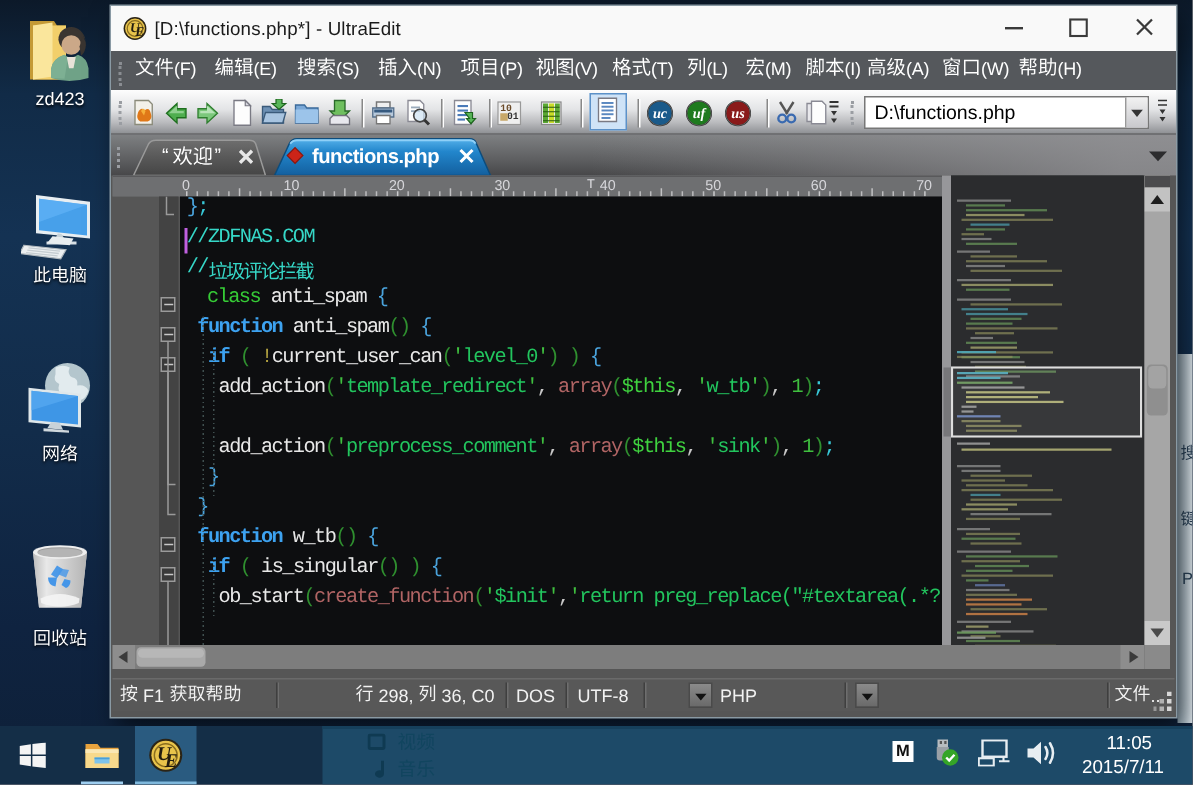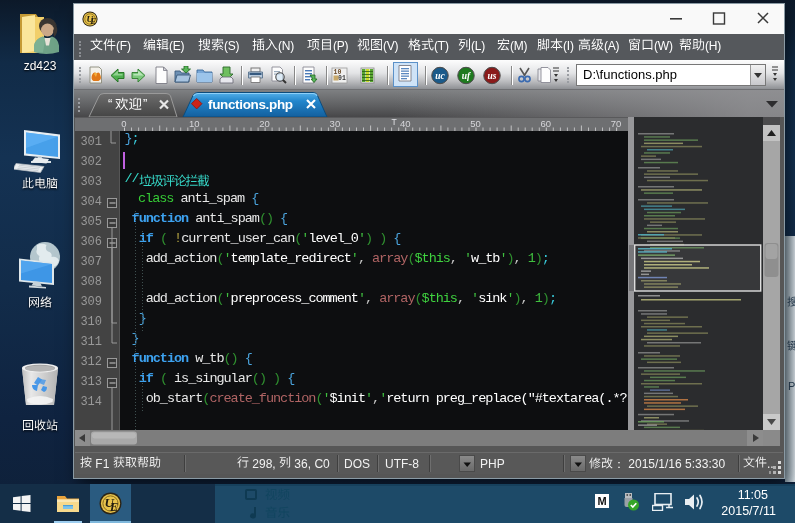--- a/index.html
+++ b/index.html
@@ -133,20 +133,21 @@
 <div class="abs" style="left:788px;top:380px;color:#2a4258;font-size:11px;font-family:'Liberation Sans'">P</div>
 <div class="win">
 <div class="titlebar">
 <svg class="abs" style="left:8px;top:7px" width="16" height="16">
 <circle cx="8" cy="8" r="7.6" fill="#2b2416"></circle>
 <circle cx="8" cy="8" r="6.6" fill="#e8c34b"></circle>
 <circle cx="8" cy="8" r="5.2" fill="none" stroke="#8a6d1f" stroke-width="0.8"></circle>
 <text x="4.6" y="10.5" font-family="Liberation Serif" font-style="italic" font-weight="bold" font-size="9" fill="#221c10">U</text>
 <text x="8.2" y="13.3" font-family="Liberation Serif" font-style="italic" font-weight="bold" font-size="9" fill="#221c10">E</text>
 </svg>
+<div class="title-txt">[D:\functions.php*] - UltraEdit</div>
 <svg class="abs" style="left:586px;top:0" width="124" height="30">
 <rect x="10" y="14" width="12" height="1.6" fill="#3a3a3a"></rect>
 <rect x="53.5" y="9" width="11" height="11" fill="none" stroke="#3a3a3a" stroke-width="1.4"></rect>
 <path d="M98 9 L108 19 M108 9 L98 19" stroke="#3a3a3a" stroke-width="1.5"></path>
 </svg>
 </div>
 <div class="menubar"></div>
 <div class="abs" style="left:5px;top:37px;width:3px;height:16px;border-left:2px dotted #8a8d92"></div>
 <div class="mi abs" style="left:16px;top:33.5px">
       <svg width="26" height="16" style="display:block" aria-hidden="true">
@@ -474,36 +475,20 @@
       <rect x="498.9" y="10.5" width="1" height="3.5" fill="#bcbcbe"></rect>
       <rect x="505.9" y="8.5" width="1" height="5.5" fill="#c2c2c4"></rect>
       <rect x="513.0" y="10.5" width="1" height="3.5" fill="#bcbcbe"></rect>
       <rect x="520.0" y="10.5" width="1" height="3.5" fill="#bcbcbe"></rect>
       <rect x="527.0" y="10.5" width="1" height="3.5" fill="#bcbcbe"></rect>
       <rect x="534.1" y="10.5" width="1" height="3.5" fill="#bcbcbe"></rect>
       <text x="541.1" y="9.5" text-anchor="middle" font-family="Liberation Sans" font-size="9.5" fill="#d6d6da">70</text>
       <rect x="541.1" y="10.5" width="1" height="3.5" fill="#cacacc"></rect>
       <text x="319" y="8" text-anchor="middle" font-family="Liberation Sans" font-size="8.5" fill="#e0e0e4">T</text>
     </svg>
-<div class="gutter">
-<div class="abs" style="left:0;top:1px;width:27px;height:20px;line-height:20px">301</div>
-<div class="abs" style="left:0;top:21px;width:27px;height:20px;line-height:20px">302</div>
-<div class="abs" style="left:0;top:41px;width:27px;height:20px;line-height:20px">303</div>
-<div class="abs" style="left:0;top:61px;width:27px;height:20px;line-height:20px">304</div>
-<div class="abs" style="left:0;top:81px;width:27px;height:20px;line-height:20px">305</div>
-<div class="abs" style="left:0;top:101px;width:27px;height:20px;line-height:20px">306</div>
-<div class="abs" style="left:0;top:121px;width:27px;height:20px;line-height:20px">307</div>
-<div class="abs" style="left:0;top:141px;width:27px;height:20px;line-height:20px">308</div>
-<div class="abs" style="left:0;top:161px;width:27px;height:20px;line-height:20px">309</div>
-<div class="abs" style="left:0;top:181px;width:27px;height:20px;line-height:20px">310</div>
-<div class="abs" style="left:0;top:201px;width:27px;height:20px;line-height:20px">311</div>
-<div class="abs" style="left:0;top:221px;width:27px;height:20px;line-height:20px">312</div>
-<div class="abs" style="left:0;top:241px;width:27px;height:20px;line-height:20px">313</div>
-<div class="abs" style="left:0;top:261px;width:27px;height:20px;line-height:20px">314</div>
-</div>
 <svg class="abs foldcol" style="border:none" width="13" height="299">
       <path d="M5 0 L5 12 L10 12" fill="none" stroke="#9a9a9a" stroke-width="1"></path>
       <rect x="1.5" y="67.5" width="9" height="9" fill="#3a3a3a" stroke="#9a9a9a" stroke-width="1"></rect>
       <path d="M3.5 72 L9.5 72" stroke="#c8c8c8" stroke-width="1"></path>
       <rect x="1.5" y="87.5" width="9" height="9" fill="#3a3a3a" stroke="#9a9a9a" stroke-width="1"></rect>
       <path d="M3.5 92 L9.5 92" stroke="#c8c8c8" stroke-width="1"></path>
       <rect x="1.5" y="107.5" width="9" height="9" fill="#3a3a3a" stroke="#9a9a9a" stroke-width="1"></rect>
       <path d="M3.5 112 L9.5 112" stroke="#c8c8c8" stroke-width="1"></path>
       <rect x="1.5" y="227.5" width="9" height="9" fill="#3a3a3a" stroke="#9a9a9a" stroke-width="1"></rect>
       <path d="M3.5 232 L9.5 232" stroke="#c8c8c8" stroke-width="1"></path>
@@ -511,33 +496,34 @@
       <path d="M3.5 252 L9.5 252" stroke="#c8c8c8" stroke-width="1"></path>
       <path d="M6 117 L6 192 L11 192" fill="none" stroke="#9a9a9a" stroke-width="1"></path>
       <path d="M6 97 L6 212 L11 212" fill="none" stroke="#9a9a9a" stroke-width="1"></path>
       <path d="M6 257 L6 299" fill="none" stroke="#9a9a9a" stroke-width="1"></path>
     </svg>
 <style>
 .cl i{font-style:normal}
 i.b{color:#3da2f0;font-weight:bold}
 i.bl{color:#4aa3dc}
 i.g{color:#2f8f2f}
-i.s{color:#ffffff}
+i.s{color:#22c55e}
 i.q{color:#3fbf3f}
 i.c{color:#36d8c8}
 i.k{color:#36cc36}
 i.r{color:#b06464}
 i.v{color:#3fd23f}
 i.y{color:#b0a040}
 i.n{color:#3fbf3f}
 i.sc{color:#38c8d8}
 i.cm{color:#c8c8c8}
 </style>
 <div class="codearea">
 <div class="cl" style="left:4.5px;top:-2px"><i class="bl">}</i><i class="sc">;</i></div>
+<div class="cl" style="left:4.5px;top:18px"><i class="c">//ZDFNAS.COM</i></div>
 <div class="cl" style="left:4.5px;top:38px"><i class="c">//</i></div>
 <div class="cl" style="left:18px;top:58px"><i class="k">class</i> anti_spam <i class="bl">{</i></div>
 <div class="cl" style="left:4.5px;top:78px"> <i class="b">function</i> anti_spam<i class="g">()</i> <i class="bl">{</i></div>
 <div class="cl" style="left:4.5px;top:98px">  <i class="b">if</i> <i class="g">(</i> <i class="y">!</i>current_user_can<i class="g">(</i><i class="q">'</i><i class="s">level_0</i><i class="q">'</i><i class="g">)</i> <i class="g">)</i> <i class="bl">{</i></div>
 <div class="cl" style="left:4.5px;top:118px">   add_action<i class="g">(</i><i class="q">'</i><i class="s">template_redirect</i><i class="q">'</i><i class="cm">,</i> <i class="r">array</i><i class="g">(</i><i class="v">$this</i><i class="cm">,</i> <i class="q">'</i><i class="s">w_tb</i><i class="q">'</i><i class="g">)</i><i class="cm">,</i> <i class="n">1</i><i class="g">)</i><i class="sc">;</i></div>
 <div class="cl" style="left:4.5px;top:158px">   add_action<i class="g">(</i><i class="q">'</i><i class="s">preprocess_comment</i><i class="q">'</i><i class="cm">,</i> <i class="r">array</i><i class="g">(</i><i class="v">$this</i><i class="cm">,</i> <i class="q">'</i><i class="s">sink</i><i class="q">'</i><i class="g">)</i><i class="cm">,</i> <i class="n">1</i><i class="g">)</i><i class="sc">;</i></div>
 <div class="cl" style="left:4.5px;top:178px">  <i class="bl">}</i></div>
 <div class="cl" style="left:4.5px;top:198px"> <i class="bl">}</i></div>
 <div class="cl" style="left:4.5px;top:218px"> <i class="b">function</i> w_tb<i class="g">()</i> <i class="bl">{</i></div>
 <div class="cl" style="left:4.5px;top:238px">  <i class="b">if</i> <i class="g">(</i> is_singular<i class="g">()</i> <i class="g">)</i> <i class="bl">{</i></div>
@@ -704,27 +690,20 @@
 <div class="abs" style="left:384px;top:2px;width:16px;height:17px;background:linear-gradient(#8a8a8a,#6a6a6a);border:1px solid #4a4a4a"></div>
 <svg class="abs" style="left:388px;top:9px" width="9" height="6">
         <path d="M0.5 0.5 L8 0.5 L4.2 5 Z" fill="#111"></path>
       </svg>
 <div class="abs" style="left:405px;top:4px;font-size:12px">PHP</div>
 <div class="sdiv" style="left:488px"></div>
 <div class="abs" style="left:495px;top:2px;width:16px;height:17px;background:linear-gradient(#8a8a8a,#6a6a6a);border:1px solid #4a4a4a"></div>
 <svg class="abs" style="left:499px;top:9px" width="9" height="6">
         <path d="M0.5 0.5 L8 0.5 L4.2 5 Z" fill="#111"></path>
       </svg>
-<div class="abs" style="left:514px;top:3px;display:flex;align-items:center">
-        <svg width="24" height="15" style="display:block" aria-hidden="true">
-          <use href="#c4FEE" fill="#f2f2f2" transform="translate(0.0,10.6) scale(0.0120,-0.0120)"></use>
-          <use href="#c6539" fill="#f2f2f2" transform="translate(12.0,10.6) scale(0.0120,-0.0120)"></use>
-        </svg>
-        <span style="font-size:12px">：&nbsp;2015/1/16 5:33:30</span>
-      </div>
 <div class="sdiv" style="left:663px"></div>
 <div class="abs" style="left:668px;top:3px;display:flex;align-items:center">
         <svg width="24" height="15" style="display:block" aria-hidden="true">
           <use href="#c6587" fill="#f2f2f2" transform="translate(0.0,10.6) scale(0.0120,-0.0120)"></use>
           <use href="#c4EF6" fill="#f2f2f2" transform="translate(12.0,10.6) scale(0.0120,-0.0120)"></use>
         </svg>
         <span style="font-size:12px">..</span>
       </div>
 <svg class="abs" style="left:694px;top:8px" width="13" height="13">
 <g fill="#d8d8d8">

